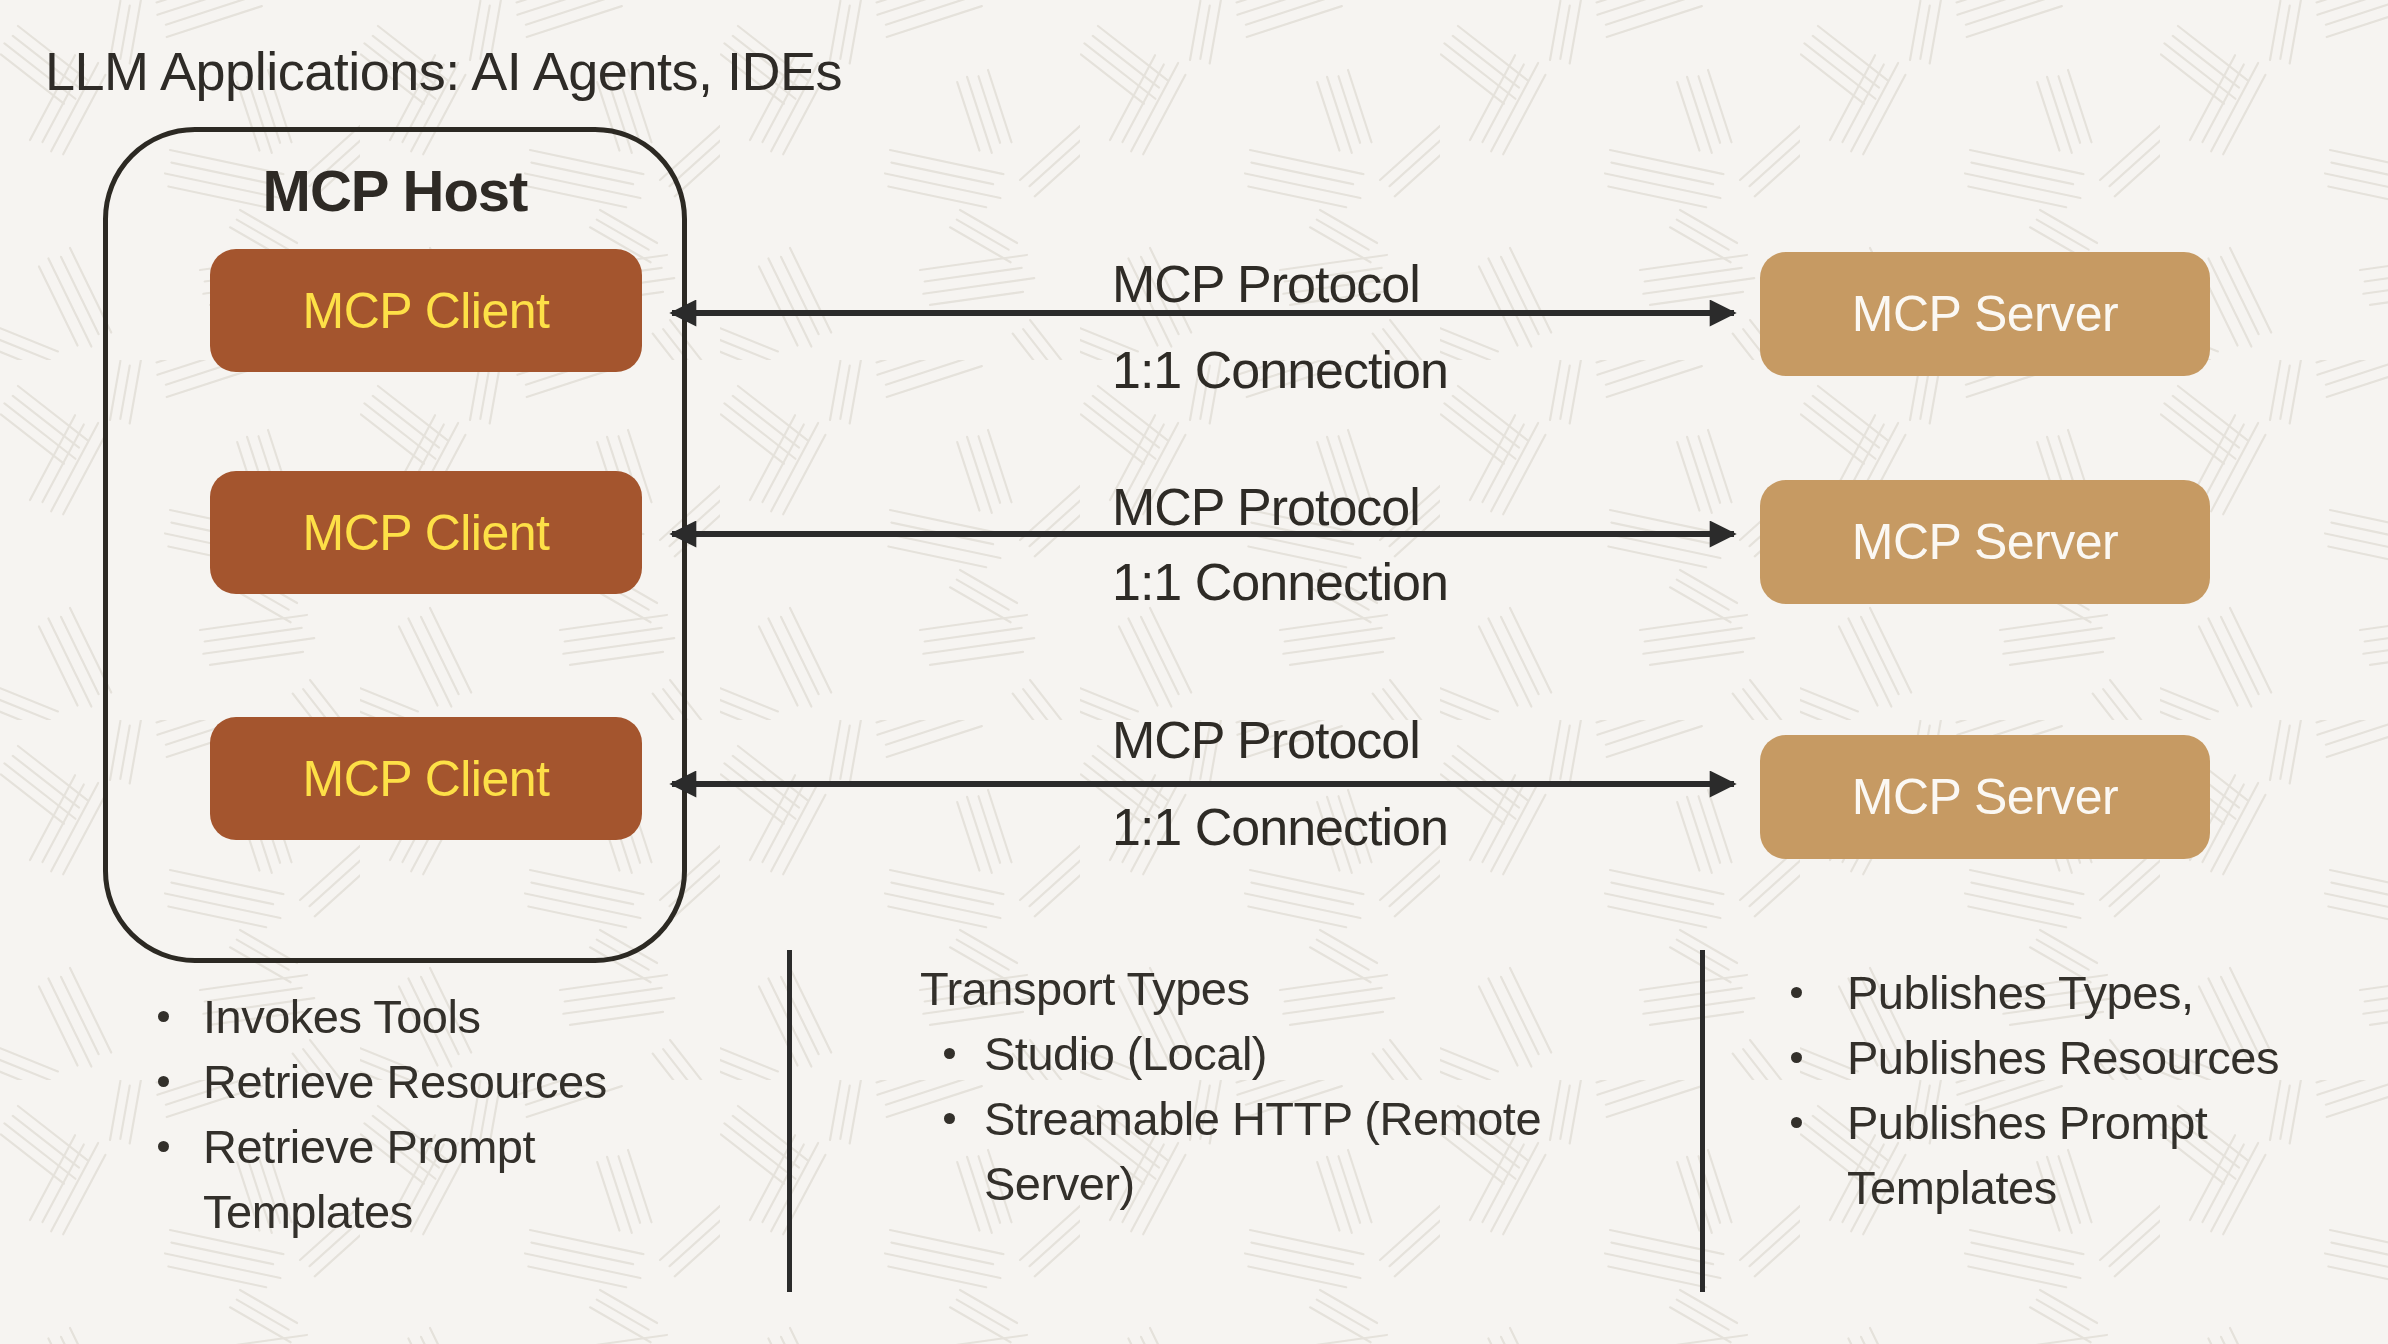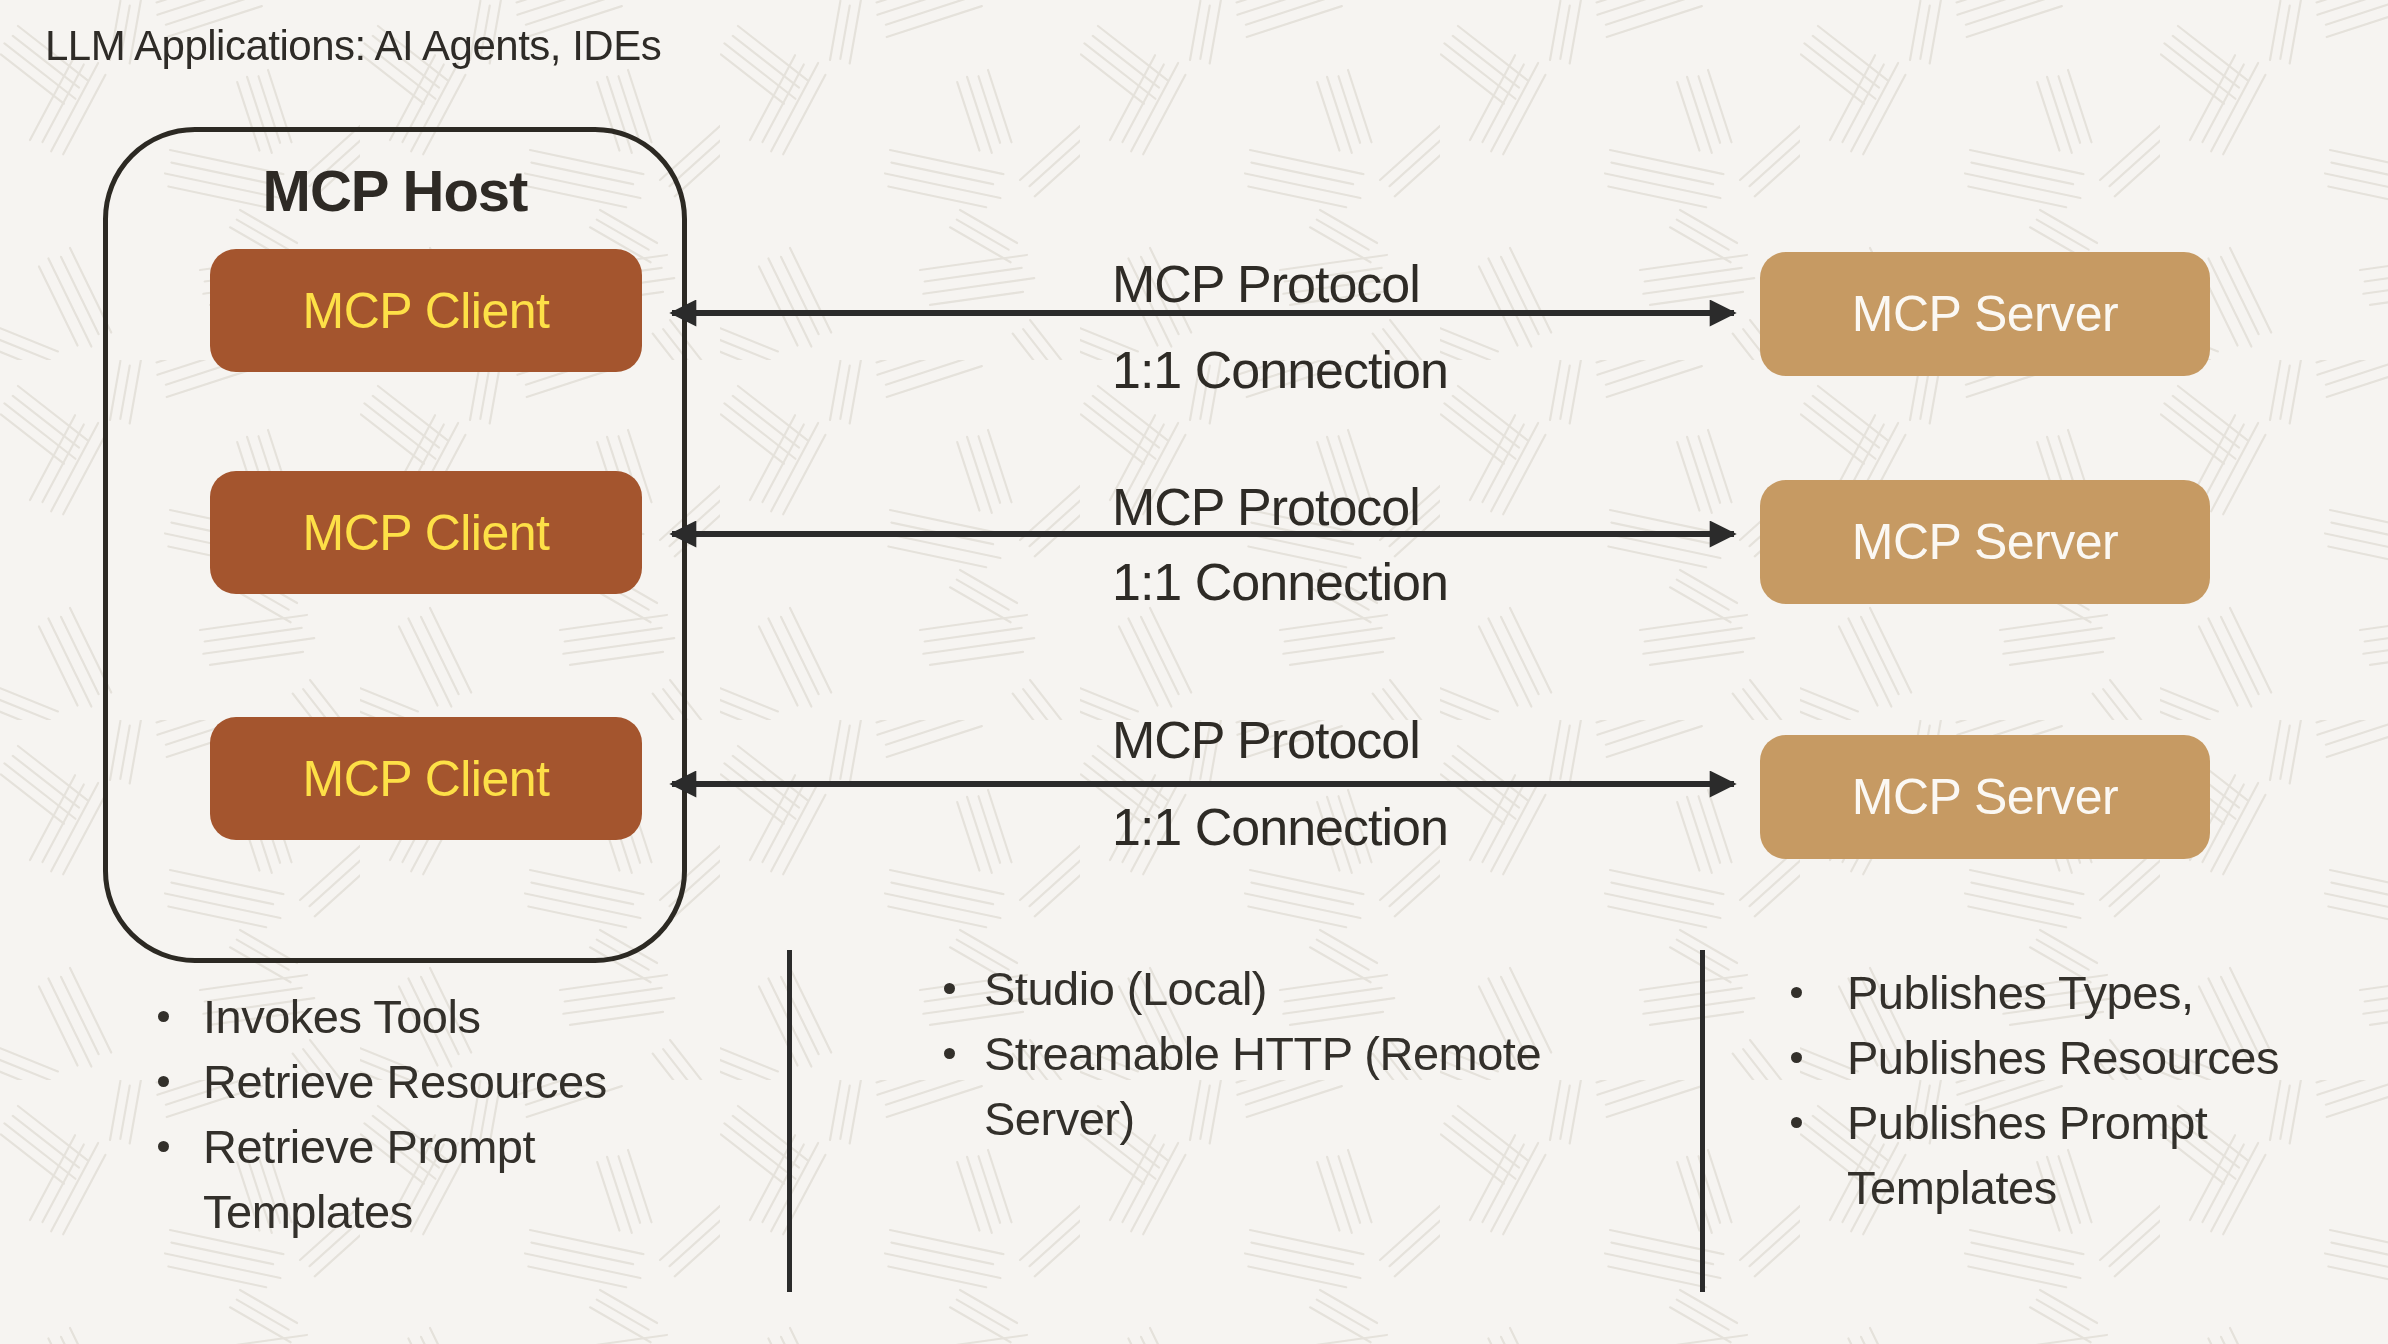--- a/index.html
+++ b/index.html
@@ -6,22 +6,22 @@
   body{
     width:2388px;height:1344px;overflow:hidden;position:relative;
     background:#F6F4F1;
     font-family:"Liberation Sans", sans-serif;
     color:#312D28;
   }
   .stage{position:absolute;inset:0;}
   .texture{position:absolute;inset:0;width:2388px;height:1344px;}
 
   .slide-title{
-    position:absolute;left:45px;top:22px;
-    font-size:42px;letter-spacing:-0.5px;color:#2E2B27;
+    position:absolute;left:45px;top:40px;
+    font-size:54px;letter-spacing:-0.5px;color:#2E2B27;
     white-space:nowrap;
   }
 
   .host{
     position:absolute;left:103px;top:127px;width:584px;height:836px;
     border:5px solid #2C2923;border-radius:92px;
     box-sizing:border-box;
   }
   .host-title{
     position:absolute;left:0;top:25px;width:100%;
@@ -170,20 +170,21 @@
 
   <div class="col col-left">
     <ul>
       <li><span class="dot"></span><span>Invokes Tools</span></li>
       <li><span class="dot"></span><span>Retrieve Resources</span></li>
       <li><span class="dot"></span><span>Retrieve Prompt Templates</span></li>
     </ul>
   </div>
 
   <div class="col col-mid">
+    <div class="col-heading">Transport Types</div>
     <ul>
       <li><span class="dot"></span><span>Studio (Local)</span></li>
       <li><span class="dot"></span><span>Streamable HTTP (Remote Server)</span></li>
     </ul>
   </div>
 
   <div class="col col-right">
     <ul>
       <li><span class="dot"></span><span>Publishes Types,</span></li>
       <li><span class="dot"></span><span>Publishes Resources</span></li>

